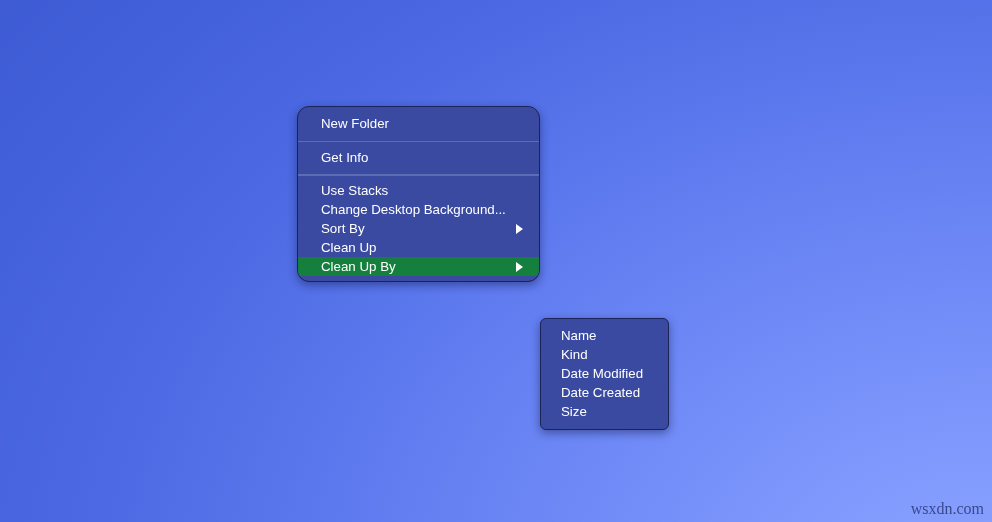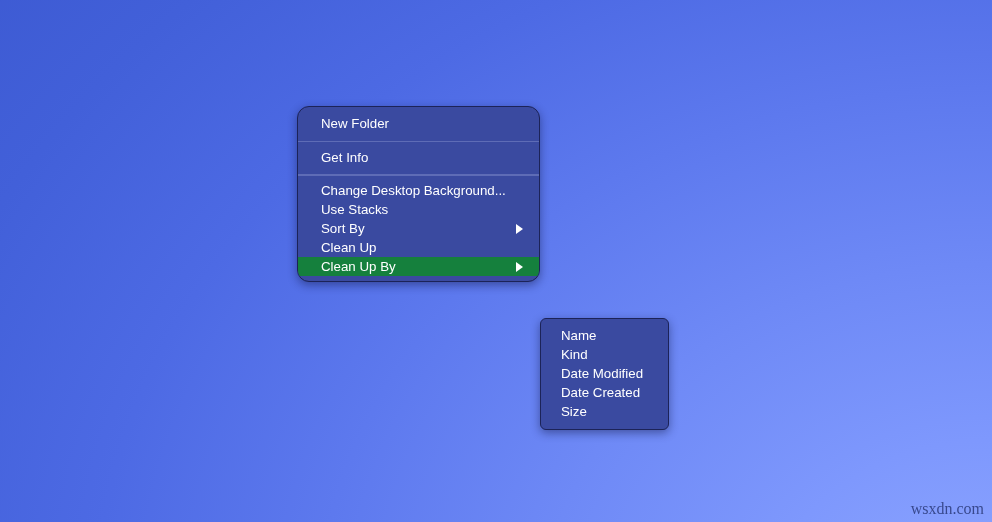--- a/index.html
+++ b/index.html
@@ -139,24 +139,24 @@
       </div>
     </div>
 
     <div class="menu-sep"></div>
 
 
     <div class="menu-sep"></div>
 
     <div class="menu-group group-last">
       <div class="menu-item">
-        <span class="label">Change Desktop Background...</span>
+        <span class="label">Use Stacks</span>
       </div>
       <div class="menu-item">
-        <span class="label">Use Stacks</span>
+        <span class="label">Change Desktop Background...</span>
       </div>
       <div class="menu-item">
         <span class="label">Sort By</span>
         <span class="submenu-arrow"></span>
       </div>
       <div class="menu-item">
         <span class="label">Clean Up</span>
       </div>
       <div class="menu-item selected">
         <span class="label">Clean Up By</span>

